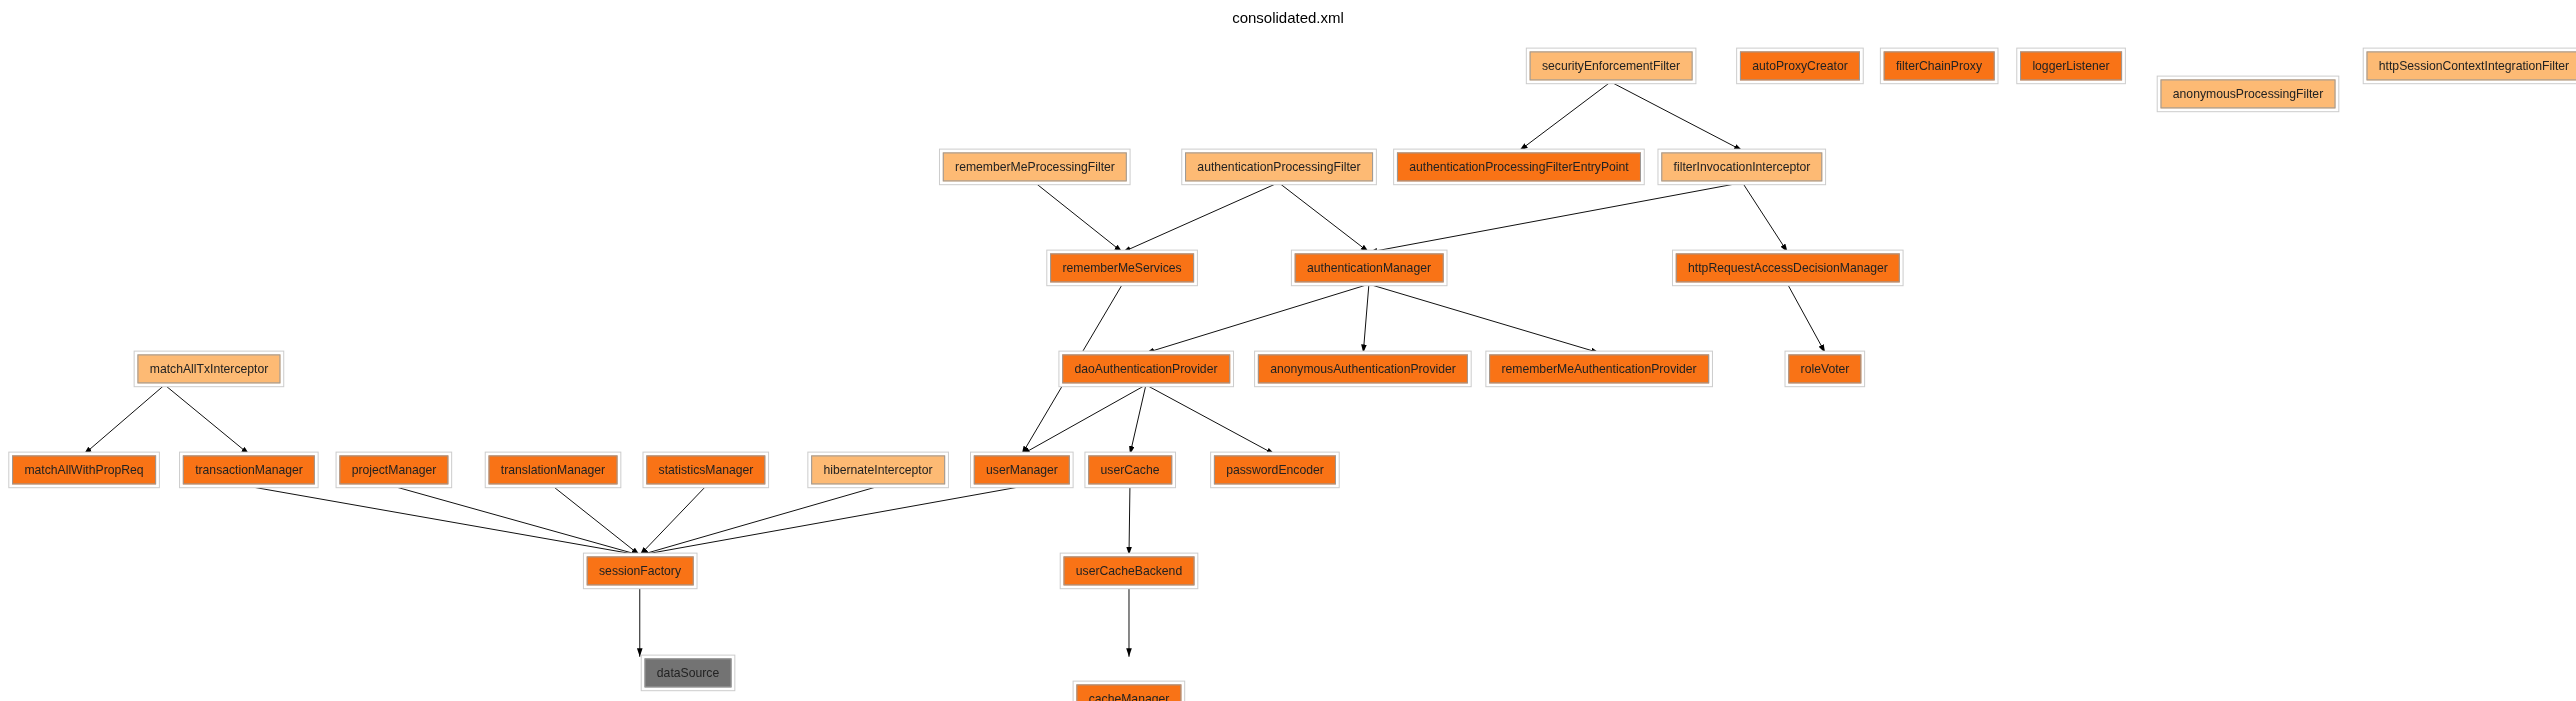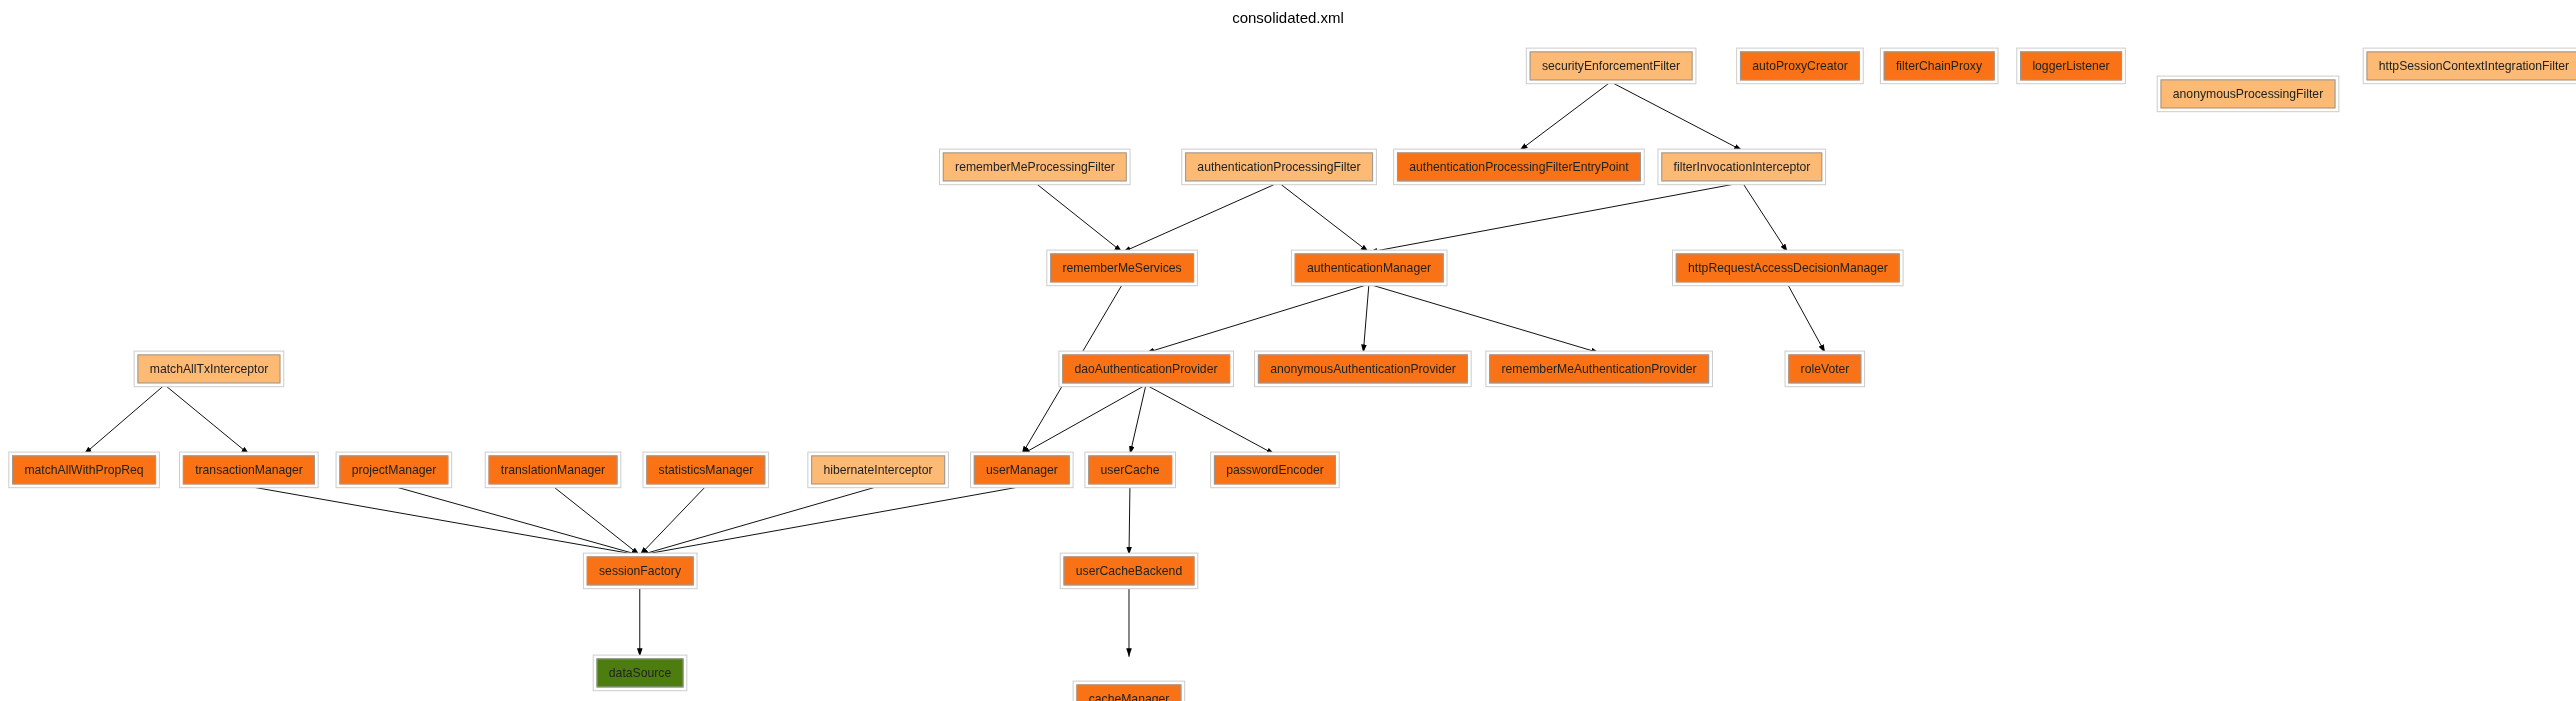--- a/index.html
+++ b/index.html
@@ -24,21 +24,21 @@
     padding: 6.6px 11.3px;
     font-size: 12.2px;
     color: #222;
     box-shadow: 0 0 0 2.8px #fff, 0 0 0 3.8px #ccc;
     transform: translate(-50%, -50%);
     white-space: nowrap;
     background: #d3d3d3;
   }
   .node.cyan { background: #fdba74; }
   .node.gray { background: #f97316; }
-  .node.green { background: #4d7c0f; }
+  .node.green { background: #737373; margin-left: 48px; }
   svg.edges {
     position: absolute;
     top: 0; left: 0;
     width: 2576px; height: 702px;
     pointer-events: none;
   }
 </style>
 </head>
 <body>
 

